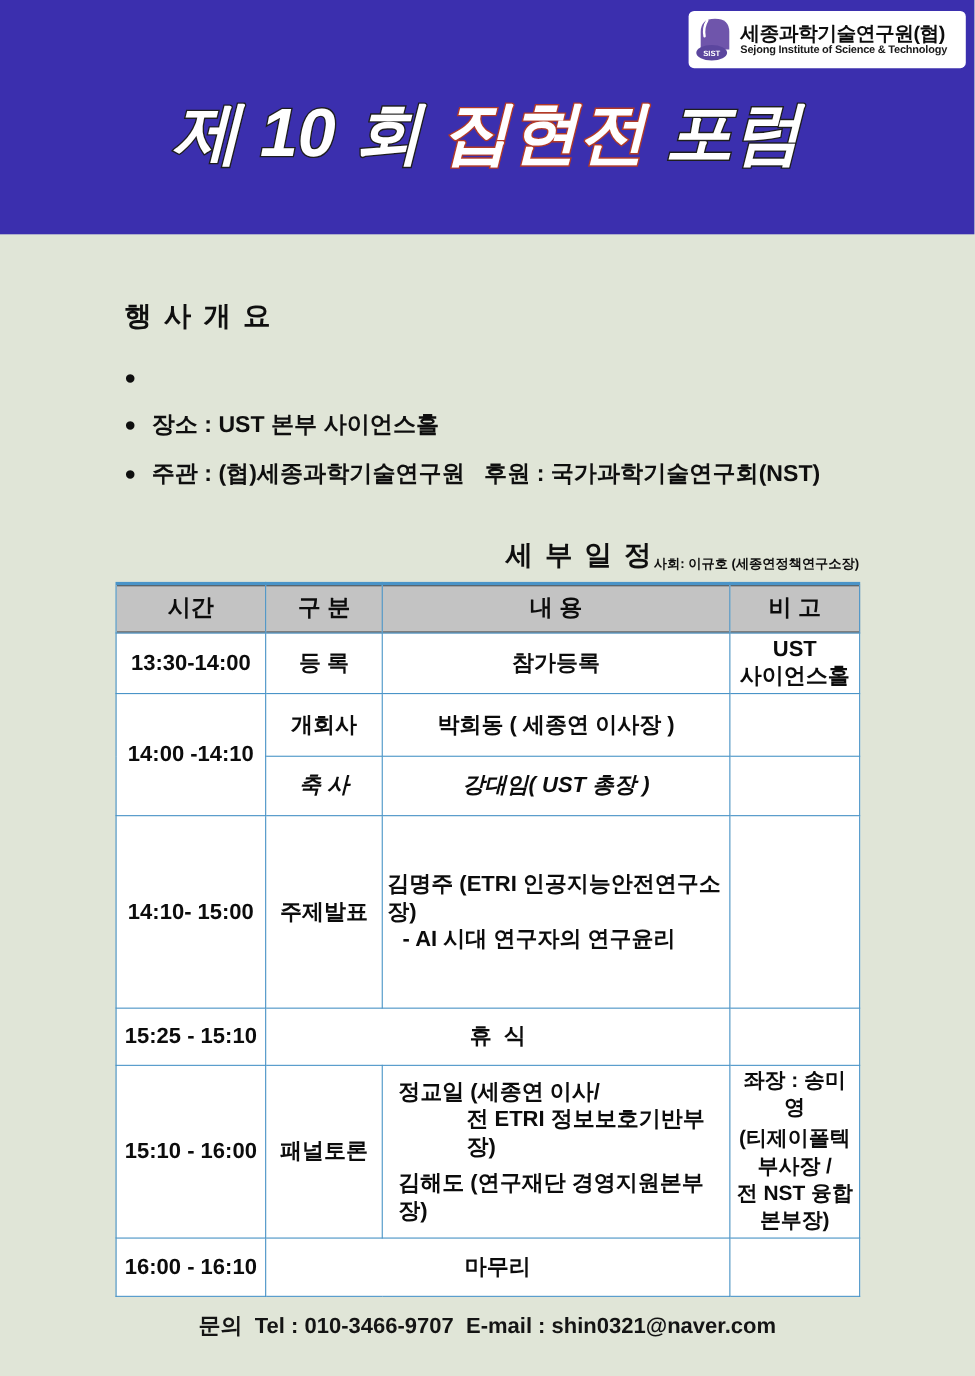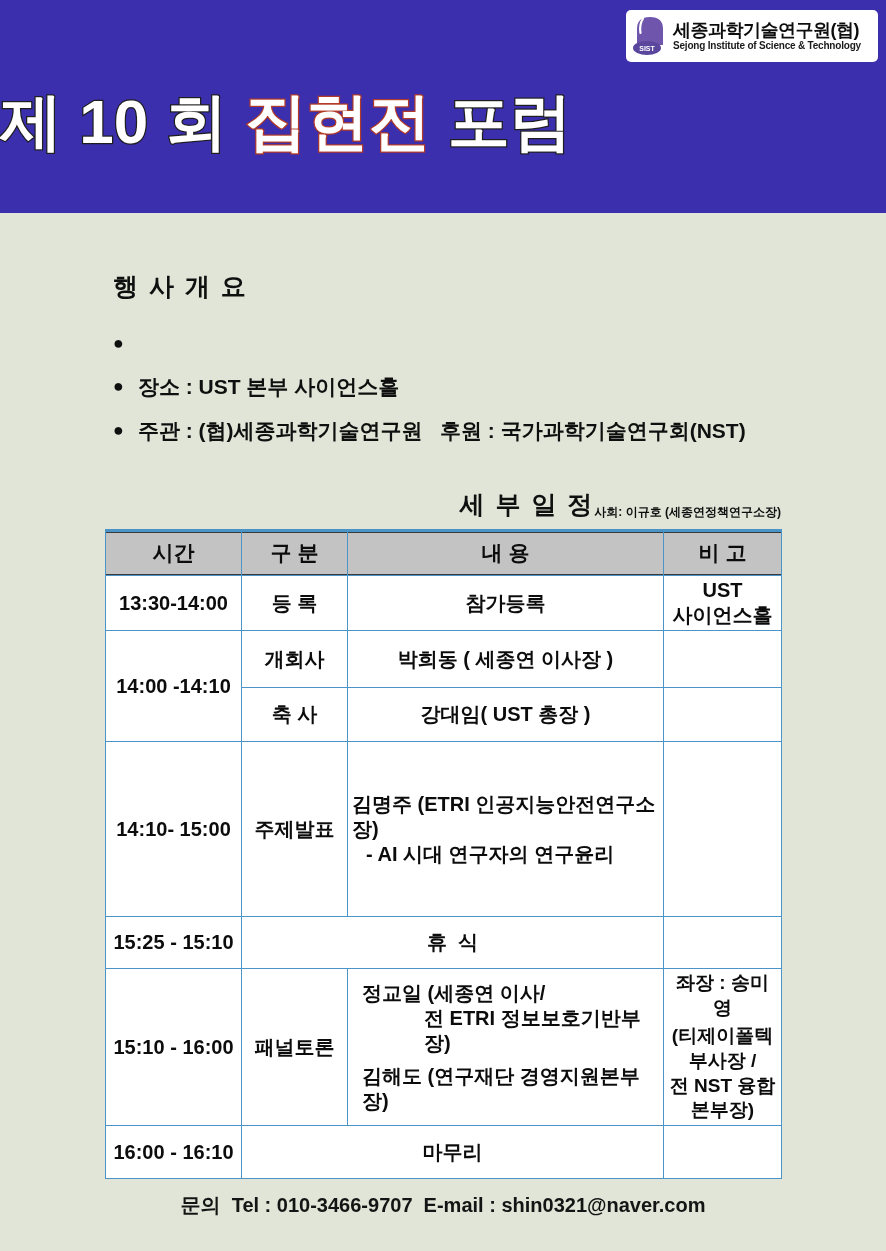--- a/index.html
+++ b/index.html
@@ -23,26 +23,27 @@
     background:#ffffff; border-radius:5px;
     display:flex; align-items:center; padding:4px 8px 4px 6px; gap:5px;
   }
   .logo-icon{ width:36px; height:42px; flex:0 0 auto; }
   .logo-text{ display:flex; flex-direction:column; justify-content:flex-end; }
   .logo-kr{ font-size:18px; font-weight:800; color:#0d0d0d; line-height:1.15; letter-spacing:-0.5px; }
   .logo-en{ font-size:10px; font-weight:700; color:#1a1a1a; line-height:1.2; letter-spacing:-0.2px; }
 
   .title{
     position:absolute; top:88px; left:0; width:100%;
-    white-space:pre;
+    text-align:center; white-space:pre;
     font-size:62px; font-weight:800; line-height:1.1;
     color:#ffffff;
     -webkit-text-stroke:2.5px #1f1f1f;
     paint-order:stroke fill;
     text-shadow:0 0 1px #1f1f1f;
+    font-style:italic;
   }
   .title .hl{
     -webkit-text-stroke:2.5px #B23B28;
     text-shadow:0 0 1px #B23B28;
     color:#ffffff;
   }
 
   
   .overview{ position:absolute; top:270px; left:113px; width:680px; color:#0f0f0f; }
   .overview h2{
@@ -73,21 +74,21 @@
     font-size:20px; font-weight:700; color:#0c0c0c;
     text-align:center; vertical-align:middle;
     padding:2px 4px; line-height:1.25;
   }
   th{
     background:#C3C3C3; height:45px; font-size:21px;
     box-shadow:inset 0 1px 0 #3a3a3a, inset 0 -1px 0 #3a3a3a;
   }
   tr.r1 td{ height:54px; }
   tr.r2 td{ height:57px; }
-  tr.r3 td{ height:54px; }
+  tr.r3 td{ height:54px;font-style:italic; }
   tr.r4 td{ height:175px; }
   tr.r5 td{ height:52px; }
   tr.r6 td{ height:153px; }
   tr.r7 td{ height:53px; }
 
   .cell-lines{ display:inline-block; text-align:left; }
   .cell-lines .ln{ display:block; }
   .indent1{ padding-left:14px; }
   .indent2{ padding-left:62px; }
   .gap-top{ margin-top:8px; }

